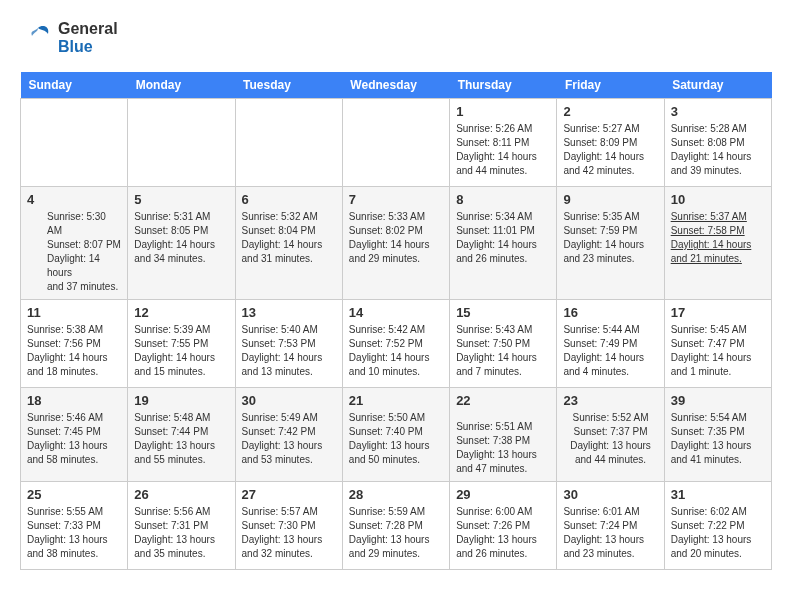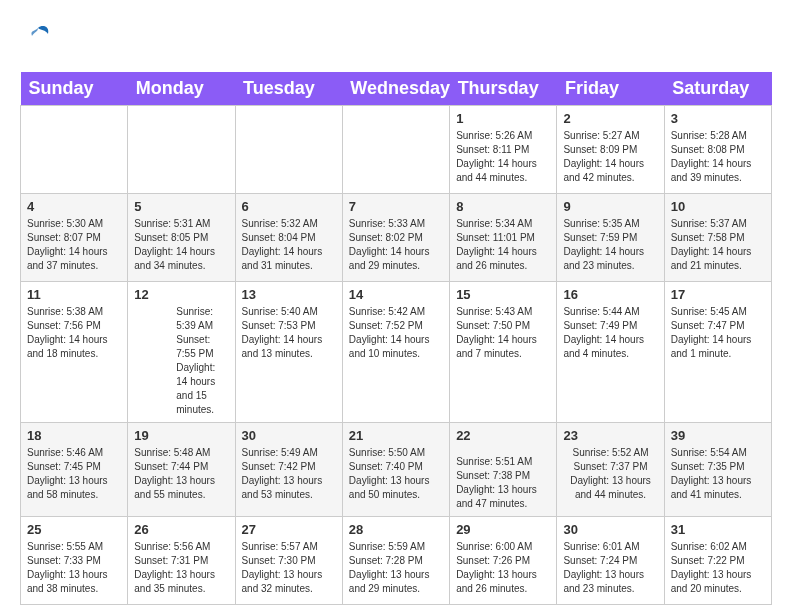--- a/index.html
+++ b/index.html
@@ -32,25 +32,25 @@
     .location {
       font-size: 16px;
       color: #555;
     }
     table {
       width: 100%;
       border-collapse: collapse;
       table-layout: fixed;
     }
     thead tr th {
-      background-color: #8b5cf6;
+      background-color: #3b82f6;
       color: white;
       text-align: left;
       padding: 6px 8px;
-      font-size: 18px;
+      font-size: 12px;
       font-weight: bold;
     }
     tbody tr td {
       border: 1px solid #ccc;
       vertical-align: top;
       padding: 5px 6px;
       font-size: 10.5px;
       color: #333;
       height: 88px;
       background: #fff;
@@ -80,20 +80,25 @@
 <body>
 
 <div class="header">
   <div class="logo">
   <div style="display:flex;flex-direction:column;align-items:flex-start;">
     <div style="display:flex;align-items:center;gap:2px;">
       <svg width="36" height="36" viewBox="0 0 36 36">
         <path d="M18 8 C22 4, 30 6, 28 14 C26 10, 20 10, 18 8Z" fill="#1a6bb5"></path>
         <path d="M18 8 C14 12, 10 10, 12 16 C14 12, 18 12, 18 8Z" fill="#1a6bb5" opacity="0.7"></path>
       </svg>
+      <div>
+        <span style="font-size:16px;font-weight:bold;color:#333;">General</span>
+        <br>
+        <span style="font-size:16px;font-weight:bold;color:#1a6bb5;">Blue</span>
+      </div>
     </div>
   </div>
 </div>
   <div class="title-block">
     <div class="month-year"></div>
     <div class="location"></div>
   </div>
 </div>
 
 <table>
@@ -132,21 +137,21 @@
           <div class="day-number">3</div>
           <div class="day-info" style="white-space: pre-line;">Sunrise: 5:28 AM
 Sunset: 8:08 PM
 Daylight: 14 hours
 and 39 minutes.</div>
         </td>
       </tr>
       <tr>
         <td>
           <div class="day-number">4</div>
-          <div class="day-info" style="white-space: pre-line;">Sunrise: 5:30 AM
+          <div class="day-info" style="white-space: pre-line; margin-left: 20px;">Sunrise: 5:30 AM
 Sunset: 8:07 PM
 Daylight: 14 hours
 and 37 minutes.</div>
         </td>
         <td>
           <div class="day-number">5</div>
           <div class="day-info" style="white-space: pre-line;">Sunrise: 5:31 AM
 Sunset: 8:05 PM
 Daylight: 14 hours
 and 34 minutes.</div>
@@ -174,37 +179,37 @@
         </td>
         <td>
           <div class="day-number">9</div>
           <div class="day-info" style="white-space: pre-line;">Sunrise: 5:35 AM
 Sunset: 7:59 PM
 Daylight: 14 hours
 and 23 minutes.</div>
         </td>
         <td>
           <div class="day-number">10</div>
-          <div class="day-info" style="white-space: pre-line;">Sunrise: 5:37 AM
+          <div class="day-info" style="white-space: pre-line; text-decoration: underline;">Sunrise: 5:37 AM
 Sunset: 7:58 PM
 Daylight: 14 hours
 and 21 minutes.</div>
         </td>
       </tr>
       <tr>
         <td>
           <div class="day-number">11</div>
           <div class="day-info" style="white-space: pre-line;">Sunrise: 5:38 AM
 Sunset: 7:56 PM
 Daylight: 14 hours
 and 18 minutes.</div>
         </td>
         <td>
           <div class="day-number">12</div>
-          <div class="day-info" style="white-space: pre-line; margin-left: 42px;">Sunrise: 5:39 AM
+          <div class="day-info" style="white-space: pre-line;">Sunrise: 5:39 AM
 Sunset: 7:55 PM
 Daylight: 14 hours
 and 15 minutes.</div>
         </td>
         <td>
           <div class="day-number">13</div>
           <div class="day-info" style="white-space: pre-line;">Sunrise: 5:40 AM
 Sunset: 7:53 PM
 Daylight: 14 hours
 and 13 minutes.</div>

